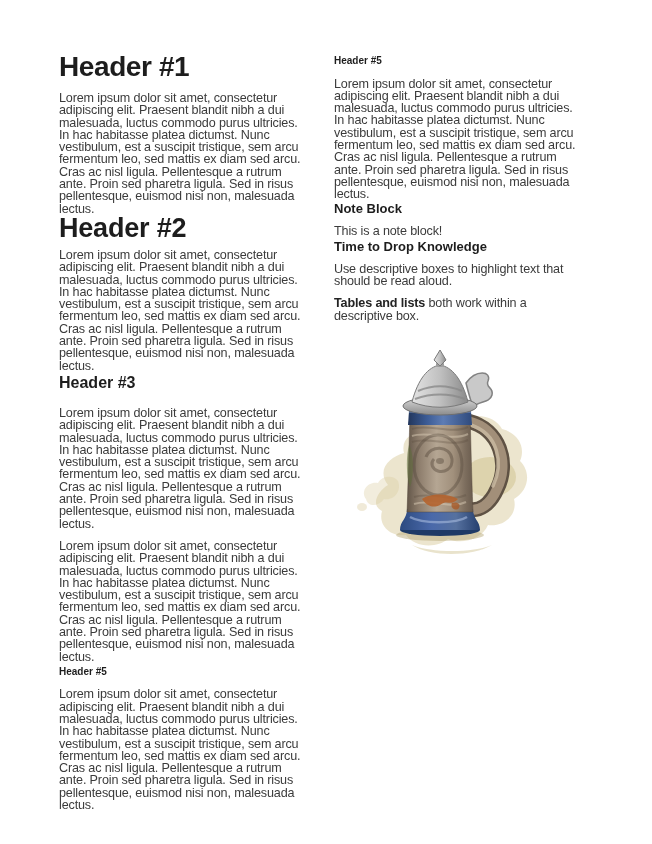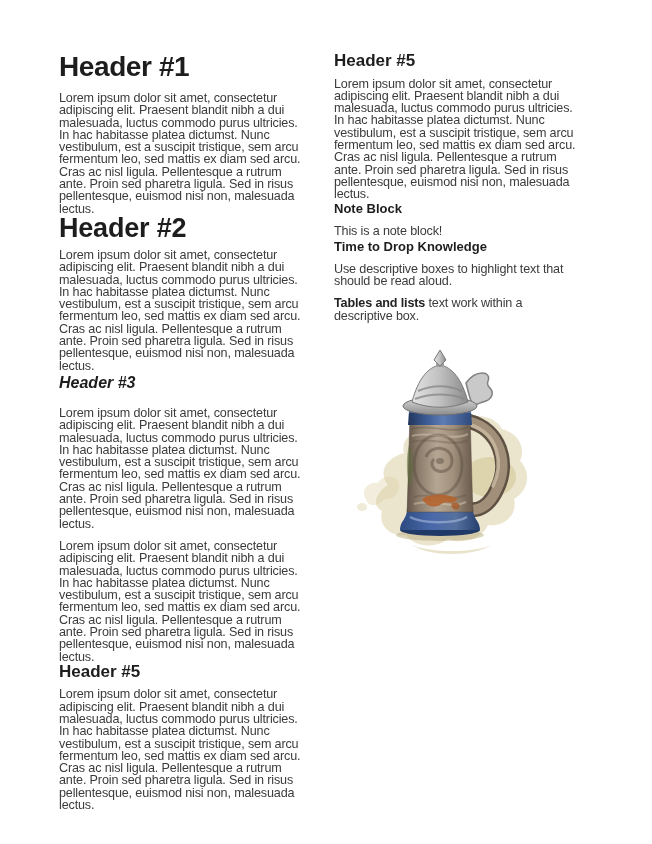--- a/index.html
+++ b/index.html
@@ -11,23 +11,23 @@
     overflow: hidden;
     font-family: "Liberation Sans", "DejaVu Sans", sans-serif;
   }
   .col { position: absolute; top: 52px; }
   .col-left  { left: 59px;  width: 252px; }
   .col-right { left: 334px; width: 250px; }
 
   h1, h2, h3, h4, h5, h6 { color: #1d1d1d; font-weight: 700; }
   h1 { font-size: 28px;   line-height: 30px;   margin: 0 0 5px;  letter-spacing: -0.4px; }
   h2 { font-size: 27px;   line-height: 22px;   margin: 1px 0 7px; letter-spacing: -0.2px; }
-  h3 { font-size: 16px;   line-height: 17px;   margin: 1px 0 16px; font-style: italic; }
+  h3 { font-size: 16px;   line-height: 17px;   margin: 1px 0 16px; }
   h4 { font-size: 14px;   line-height: 15px;   margin: 1px 0 2px; }
-  h5 { font-size: 17px; line-height: 13.5px; margin: 1px 0 1px; }
+  h5 { font-size: 10px; line-height: 13.5px; margin: 1px 0 1px; }
   .col-right h5 { margin: 2px 0 3px; }
   h6 { font-size: 13px; line-height: 13px;   margin: 2px 0 0; }
 
   p {
     font-size: 12.6px;
     line-height: 12.3px;
     margin: 10px 0 2px;
     color: #3b3b3b;
     letter-spacing: -0.15px;
   }
@@ -60,21 +60,21 @@
   <div class="col col-right">
     <h5>Header #5</h5>
     <p>Lorem ipsum dolor sit amet, consectetur adipiscing elit. Praesent blandit nibh a dui malesuada, luctus commodo purus ultricies. In hac habitasse platea dictumst. Nunc vestibulum, est a suscipit tristique, sem arcu fermentum leo, sed mattis ex diam sed arcu. Cras ac nisl ligula. Pellentesque a rutrum ante. Proin sed pharetra ligula. Sed in risus pellentesque, euismod nisi non, malesuada lectus.</p>
 
     <h6>Note Block</h6>
     <p>This is a note block!</p>
 
     <h6>Time to Drop Knowledge</h6>
     <p>Use descriptive boxes to highlight text that should be read aloud.</p>
 
-    <p class="tables-line"><strong>Tables and lists</strong><span> text work within a descriptive box.</span></p>
+    <p class="tables-line"><strong>Tables and lists</strong><span> both work within a descriptive box.</span></p>
 
     <figure class="stein" role="img" aria-label="Watercolor illustration of a German beer stein with a pewter lid on a tan paint splash">
       <svg width="192" height="210" viewBox="0 0 192 210" xmlns="http://www.w3.org/2000/svg">
         <defs>
           <linearGradient id="gBody" x1="0" y1="0" x2="1" y2="0">
             <stop offset="0" stop-color="#635649"></stop>
             <stop offset="0.18" stop-color="#8d7d6c"></stop>
             <stop offset="0.45" stop-color="#b5a693"></stop>
             <stop offset="0.70" stop-color="#a1907c"></stop>
             <stop offset="0.88" stop-color="#7d6e5e"></stop>

